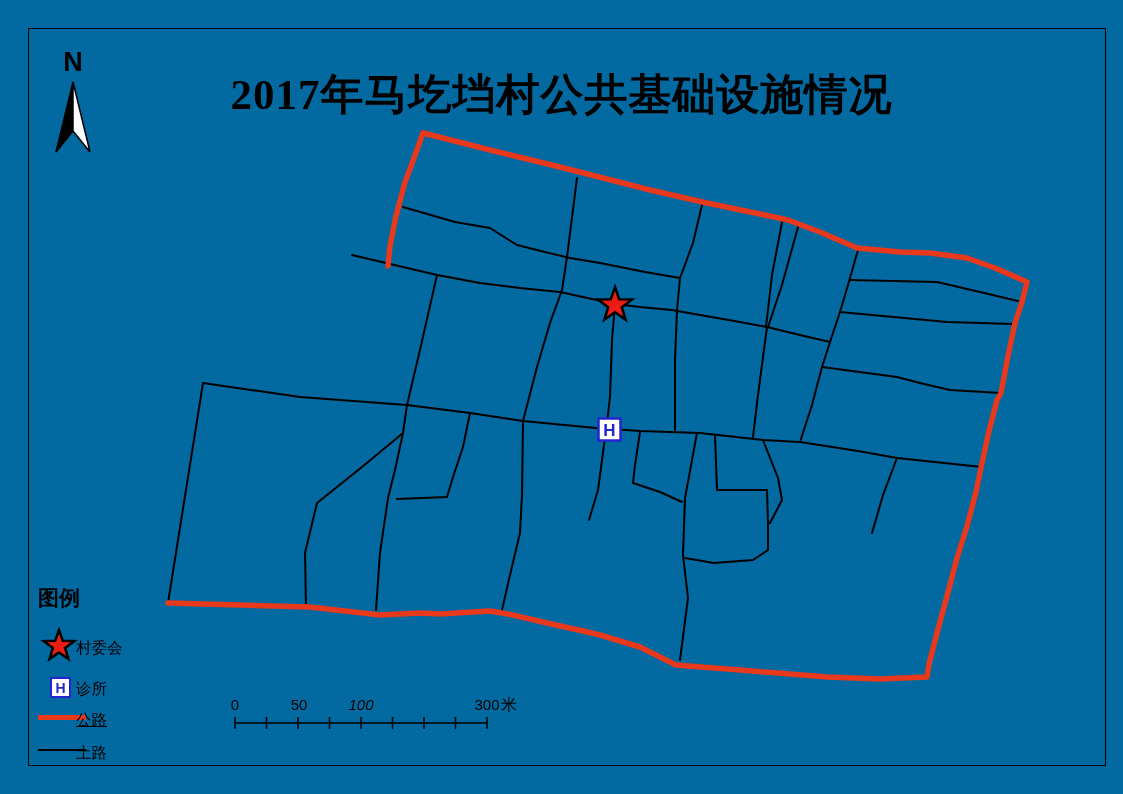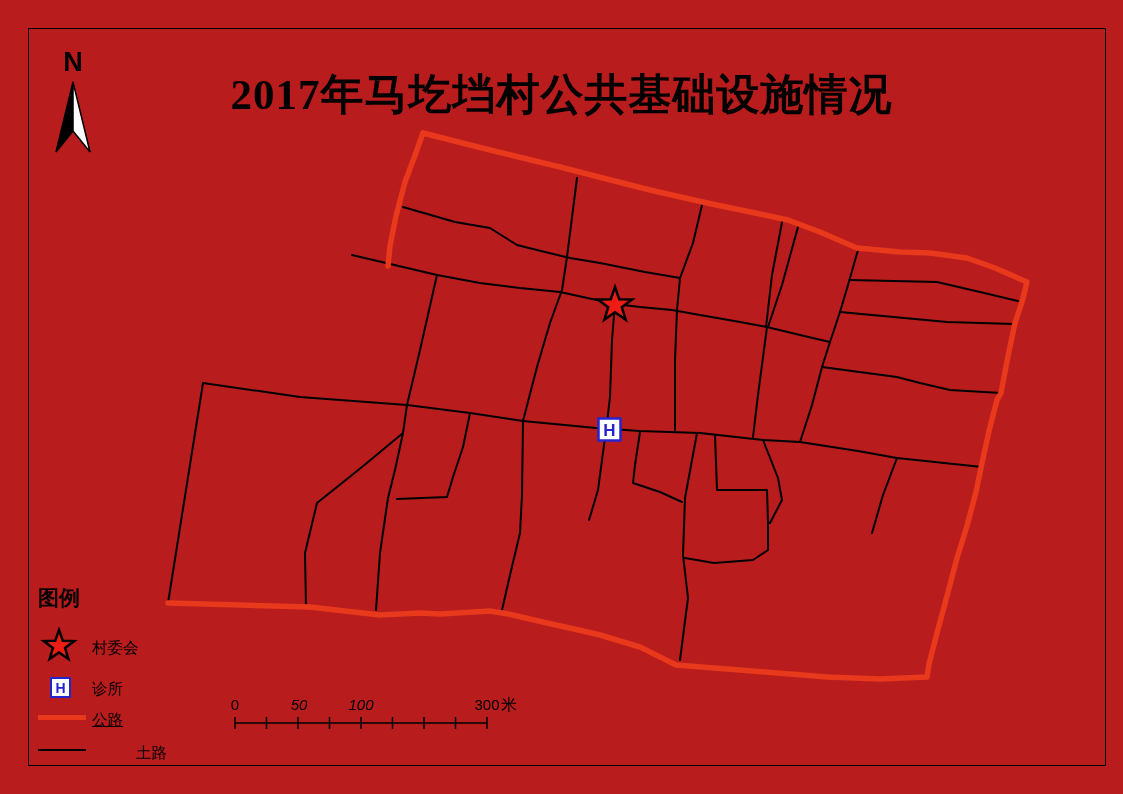--- a/index.html
+++ b/index.html
@@ -1,41 +1,41 @@
 <!DOCTYPE html>
 <html><head>
 <meta charset="utf-8">
 <style>
   html,body{margin:0;padding:0;background:#ffffff;}
-  .canvas{position:relative;width:1123px;height:794px;background:#b91c1c;overflow:hidden;
+  .canvas{position:relative;width:1123px;height:794px;background:#0369a1;overflow:hidden;
           font-family:"Liberation Sans","DejaVu Sans",sans-serif;}
   .frame{position:absolute;left:28px;top:28px;width:1078px;height:738px;
          border:1.5px solid #000;box-sizing:border-box;}
   .map-title{position:absolute;left:50%;top:66px;transform:translateX(-50%);
              font-family:"Liberation Serif","DejaVu Serif",serif;
              font-size:43px;font-weight:600;color:#000;white-space:nowrap;letter-spacing:1px;}
   .north-label{position:absolute;left:73px;top:47px;transform:translateX(-50%);
                font-size:27px;font-weight:bold;color:#000;}
   .map-svg{position:absolute;left:0;top:0;}
   
   .legend-title{position:absolute;left:38px;top:584px;font-size:21px;font-weight:bold;color:#000;text-align:right;}
-  .legend-label{position:absolute;left:92px;font-size:15.5px;color:#000;white-space:nowrap;}
+  .legend-label{position:absolute;left:76px;font-size:15.5px;color:#000;white-space:nowrap;}
   .lbl-committee{top:638px;}
   .lbl-clinic{top:679px;}
   .lbl-highway{top:710px;text-decoration:underline;}
-  .lbl-dirt{top:743px;margin-left:44px;}
+  .lbl-dirt{top:743px;}
   .legend-star-svg{position:absolute;left:37px;top:626px;}
   .legend-hbox{position:absolute;left:50px;top:677px;width:17px;height:17px;
                border:2px solid #2425CF;display:flex;align-items:center;justify-content:center;
                font-size:14px;font-weight:bold;color:#2425CF;background:#fff;}
   .legend-line-red{position:absolute;left:38px;top:715px;width:48px;height:5px;}
   .legend-line-black{position:absolute;left:38px;top:749px;width:48px;height:2px;background:#000;}
   
   .scale-label{position:absolute;top:696px;transform:translateX(-50%);font-size:15px;color:#000;}
-  .sl-0{left:235px;} .sl-50{left:299px;font-style:italic;} .sl-100{left:361px;font-style:italic;} .sl-200{left:487px;}
+  .sl-0{left:235px;} .sl-50{left:299px;} .sl-100{left:361px;font-style:italic;} .sl-200{left:487px;}
   .scale-unit{position:absolute;left:501px;top:695px;font-size:16px;color:#000;}
 </style>
 </head>
 <body>
 
 <div class="canvas">
 
   <div class="frame"></div>
 
   <div class="map-title">2017年马圪垱村公共基础设施情况</div>

